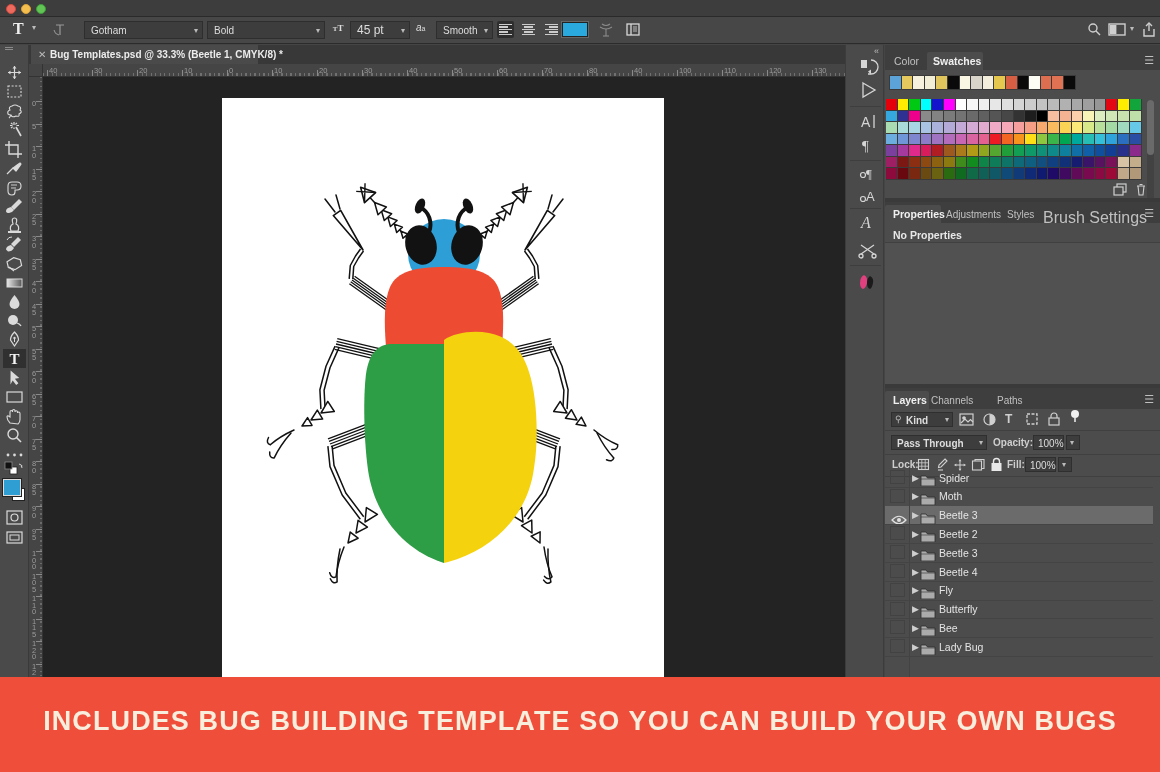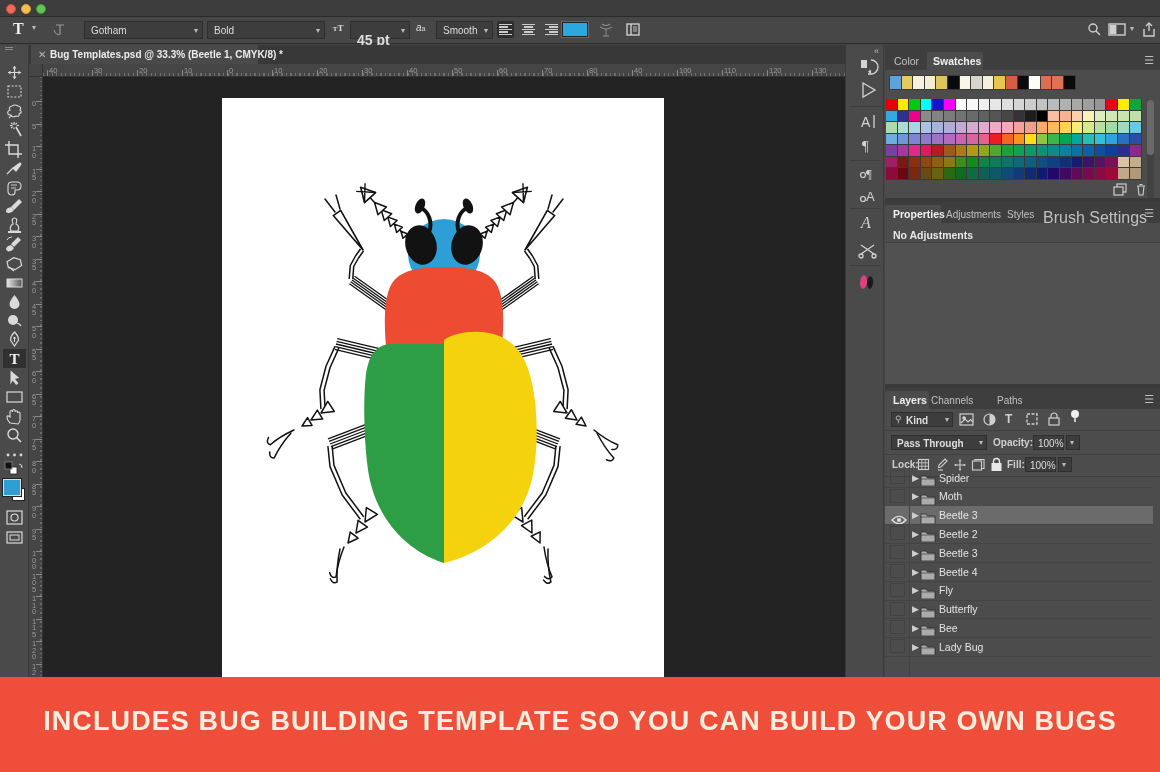--- a/index.html
+++ b/index.html
@@ -26,21 +26,21 @@
 <div class="abs" style="left:84px;top:4px;width:119px;height:18px;background:#3d3d3d;border:1px solid #2e2e2e;">
       <div class="lbl" style="left:6px;top:3px;font-size:10px;color:#ddd;">Gotham</div>
       <div class="lbl" style="right:4px;top:4px;font-size:8px;color:#bbb;">▾</div>
     </div>
 <div class="abs" style="left:207px;top:4px;width:118px;height:18px;background:#3d3d3d;border:1px solid #2e2e2e;">
       <div class="lbl" style="left:6px;top:3px;font-size:10px;color:#ddd;">Bold</div>
       <div class="lbl" style="right:4px;top:4px;font-size:8px;color:#bbb;">▾</div>
     </div>
 <div class="lbl" style="left:332px;top:6px;font-size:9px;color:#ddd;font-family:'Liberation Serif',serif;font-weight:700;"> <span style="font-size:7px;">T</span>T</div>
 <div class="abs" style="left:350px;top:4px;width:60px;height:18px;background:#3d3d3d;border:1px solid #2e2e2e;">
-      <div class="lbl" style="left:6px;top:10px;font-size:14px;color:#ddd;font-weight:bold;">45 pt</div>
+      <div class="lbl" style="left:6px;top:1px;font-size:12px;color:#ddd;">45 pt</div>
       <div class="lbl" style="right:4px;top:4px;font-size:8px;color:#bbb;">▾</div>
     </div>
 <div class="lbl" style="left:416px;top:5px;font-size:10px;color:#ddd;"><i>a</i><span style="font-size:7px;">a</span></div>
 <div class="abs" style="left:436px;top:4px;width:57px;height:18px;background:#3d3d3d;border:1px solid #2e2e2e;">
       <div class="lbl" style="left:6px;top:3px;font-size:10px;color:#ddd;">Smooth</div>
       <div class="lbl" style="right:4px;top:4px;font-size:8px;color:#bbb;">▾</div>
     </div>
 <div class="abs" style="left:497px;top:4px;width:17px;height:17px;background:#2e2e2e;border-radius:2px;">
       <div class="abs" style="left:2px;top:3.0px;width:13px;height:1.4px;background:#ccc;"></div>
       <div class="abs" style="left:2px;top:5.4px;width:9px;height:1.4px;background:#ccc;"></div>
@@ -815,21 +815,21 @@
     </svg>
     <div class="abs" style="left:0;top:153px;width:275px;height:4px;background:#3a3a3a;"></div>
     <div class="abs" style="left:0;top:157px;width:275px;height:21px;background:#3e3e3e;"></div>
     <div class="abs" style="left:0px;top:160px;width:56px;height:18px;background:#4c4c4c;border-radius:2px 2px 0 0;">
       <div class="lbl" style="left:8px;top:3px;font-size:10.5px;font-weight:700;color:#f0f0f0;">Properties</div>
     </div>
     <div class="lbl" style="left:61px;top:164px;font-size:10px;color:#c0c0c0;">Adjustments</div>
     <div class="lbl" style="left:122px;top:164px;font-size:10px;color:#c0c0c0;">Styles</div>
     <div class="lbl" style="left:158px;top:164px;font-size:16px;color:#c0c0c0;">Brush Settings</div>
     <div class="lbl" style="right:6px;top:162px;font-size:11px;color:#c0c0c0;">☰</div>
-    <div class="lbl" style="left:8px;top:184px;font-size:10.5px;font-weight:700;color:#e8e8e8;">No Adjustments</div>
+    <div class="lbl" style="left:8px;top:184px;font-size:10.5px;font-weight:700;color:#e8e8e8;">No Properties</div>
     <div class="abs" style="left:0;top:197px;width:275px;height:1px;background:#404040;"></div>
     <div class="abs" style="left:0;top:198px;width:275px;height:141px;background:#515151;"></div>
     <div class="abs" style="left:0;top:339px;width:275px;height:4px;background:#3a3a3a;"></div>
     <div class="abs" style="left:0;top:343px;width:275px;height:21px;background:#3e3e3e;"></div>
     <div class="abs" style="left:0px;top:346px;width:44px;height:18px;background:#4c4c4c;border-radius:2px 2px 0 0;">
       <div class="lbl" style="left:8px;top:3px;font-size:10.5px;font-weight:700;color:#f0f0f0;">Layers</div>
     </div>
     <div class="lbl" style="left:46px;top:350px;font-size:10px;color:#c0c0c0;">Channels</div>
     <div class="lbl" style="left:92px;top:350px;font-size:10px;color:#c0c0c0;margin-left:20px;">Paths</div>
     <div class="lbl" style="right:6px;top:348px;font-size:11px;color:#c0c0c0;">☰</div>

